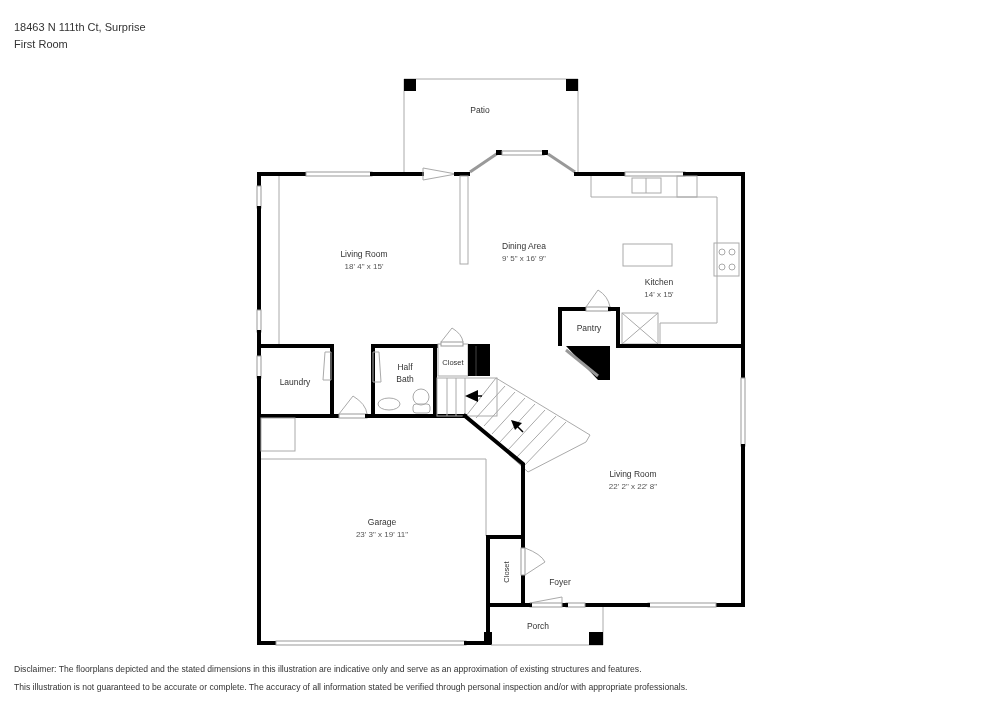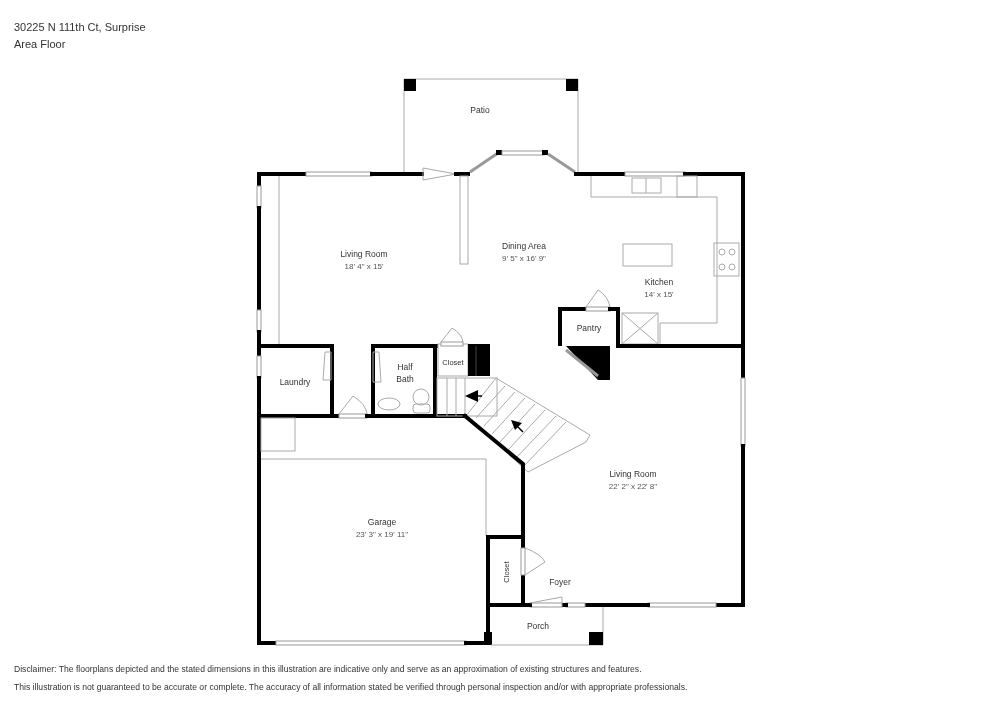--- a/index.html
+++ b/index.html
@@ -13,22 +13,22 @@
   svg{position:absolute;left:0;top:0;}
   .lbl{font-family:"Liberation Sans",sans-serif;font-size:8.5px;fill:#333;text-anchor:middle;}
   .dim{font-family:"Liberation Sans",sans-serif;font-size:8px;fill:#555;text-anchor:middle;}
   .wall{stroke:#000;stroke-width:4;fill:none;stroke-linecap:square;}
   .thin{stroke:#aaa;stroke-width:1;fill:none;}
   .win{stroke:#999;stroke-width:1;fill:#fff;}
 </style>
 </head>
 <body>
 
-<div class="hdr" id="addr">30225 N 111th Ct, Surprise</div>
-<div class="hdr" id="floor">Area Floor</div>
+<div class="hdr" id="addr">18463 N 111th Ct, Surprise</div>
+<div class="hdr" id="floor">First Room</div>
 
 <svg width="1000" height="707" viewBox="0 0 1000 707">
 
   <g>
     <polyline class="thin" points="404,172 404,79 578,79 578,172"></polyline>
     <rect x="404" y="79" width="12" height="12" fill="#000"></rect>
     <rect x="566" y="79" width="12" height="12" fill="#000"></rect>
     <text class="lbl" x="480" y="113">Patio</text>
   </g>
 

